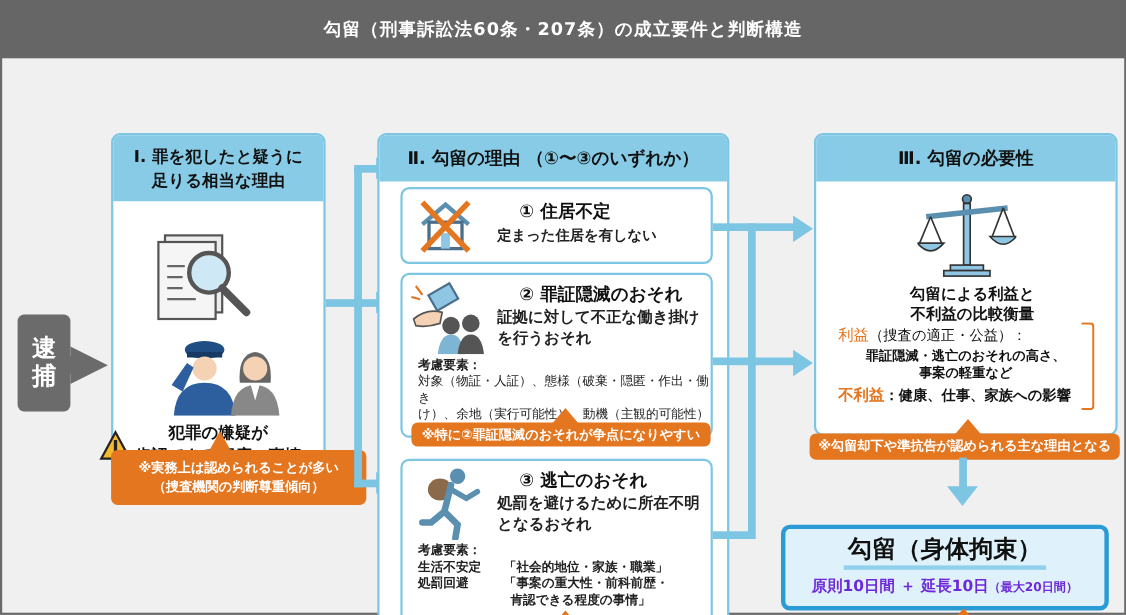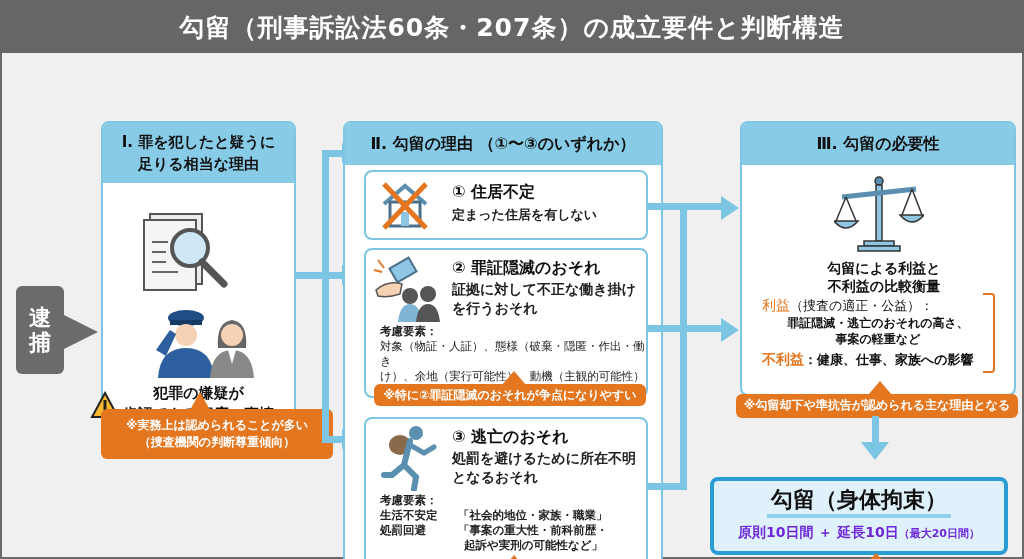--- a/index.html
+++ b/index.html
@@ -6,21 +6,21 @@
   html, body { width: 1024px; height: 559px; overflow: hidden; }
   body {
     background: #6a6a6a;
     font-family: "DejaVu Sans", "Liberation Sans", sans-serif;
     position: relative;
     color: #222;
   }
   .title-bar {
     position: absolute; left: 0; top: 0; width: 1024px; height: 54px;
     background: #666666;
-    color: #fff; font-size: 25px; font-weight: bold;
+    color: #fff; font-size: 16px; font-weight: bold;
     display: flex; align-items: center; justify-content: center;
     letter-spacing: 1px;
   }
   .canvas {
     position: absolute; left: 2px; top: 53px; width: 1020px; height: 504px;
     background: #f0f0f0;
   }
   .abs { position: absolute; }
 
   
@@ -53,21 +53,21 @@
   .p3 { left: 738px; top: 68px; width: 276px; height: 275px; }
   .p3 .panel-head { height: 42px; font-size: 16px; line-height: 42px; }
 
   .sub-card {
     background: #fff; border: 2px solid #7cc5e3; border-radius: 8px;
   }
   .c1 { left: 362px; top: 117px; width: 284px; height: 70px; }
   .c2 { left: 362px; top: 195px; width: 284px; height: 150px; }
   .c3 { left: 362px; top: 364px; width: 284px; height: 150px; }
 
-  .card-title { font-weight: bold; font-size: 16px; color:#111; }
+  .card-title { font-weight: bold; font-size: 16px; color:#111;margin-left:20px; }
   .card-text { font-size: 13px; font-weight: bold; color:#222; line-height: 17px; }
   .small-text { font-size: 11.5px; color:#222; line-height: 15px; font-weight: bold; }
 
   
   .callout {
     background: #e4761f; color: #fff; font-weight: bold; border-radius: 6px;
     text-align: center; font-size: 12px;
   }
   .callout-tip {
     width:0;height:0; border-left: 12px solid transparent; border-right: 12px solid transparent;
@@ -220,21 +220,21 @@
       <div style="display:flex;">
         <span style="width:78px;">生活不安定</span>
         <span>「社会的地位・家族・職業」</span>
       </div>
       <div style="display:flex;">
         <span style="width:78px;">処罰回避</span>
         <span>「事案の重大性・前科前歴・</span>
       </div>
       <div style="display:flex;">
         <span style="width:84px;"></span>
-        <span>起訴や実刑の可能性など」</span>
+        <span>肯認できる程度の事情」</span>
       </div>
     </div>
   </div>
   <div class="abs callout-tip" style="left:500px;top:502px;"></div>
 
   <div class="abs conn" style="left:646px;top:150px;width:74px;height:7px;"></div>
   <div class="abs conn" style="left:646px;top:272px;width:74px;height:7px;"></div>
   <div class="abs conn" style="left:646px;top:430px;width:38px;height:7px;"></div>
   <div class="abs conn" style="left:678px;top:150px;width:7px;height:287px;"></div>
   <div class="abs tri-r" style="left:719px;top:143px;border-top-width:12px;border-bottom-width:12px;border-left-width:18px;"></div>

